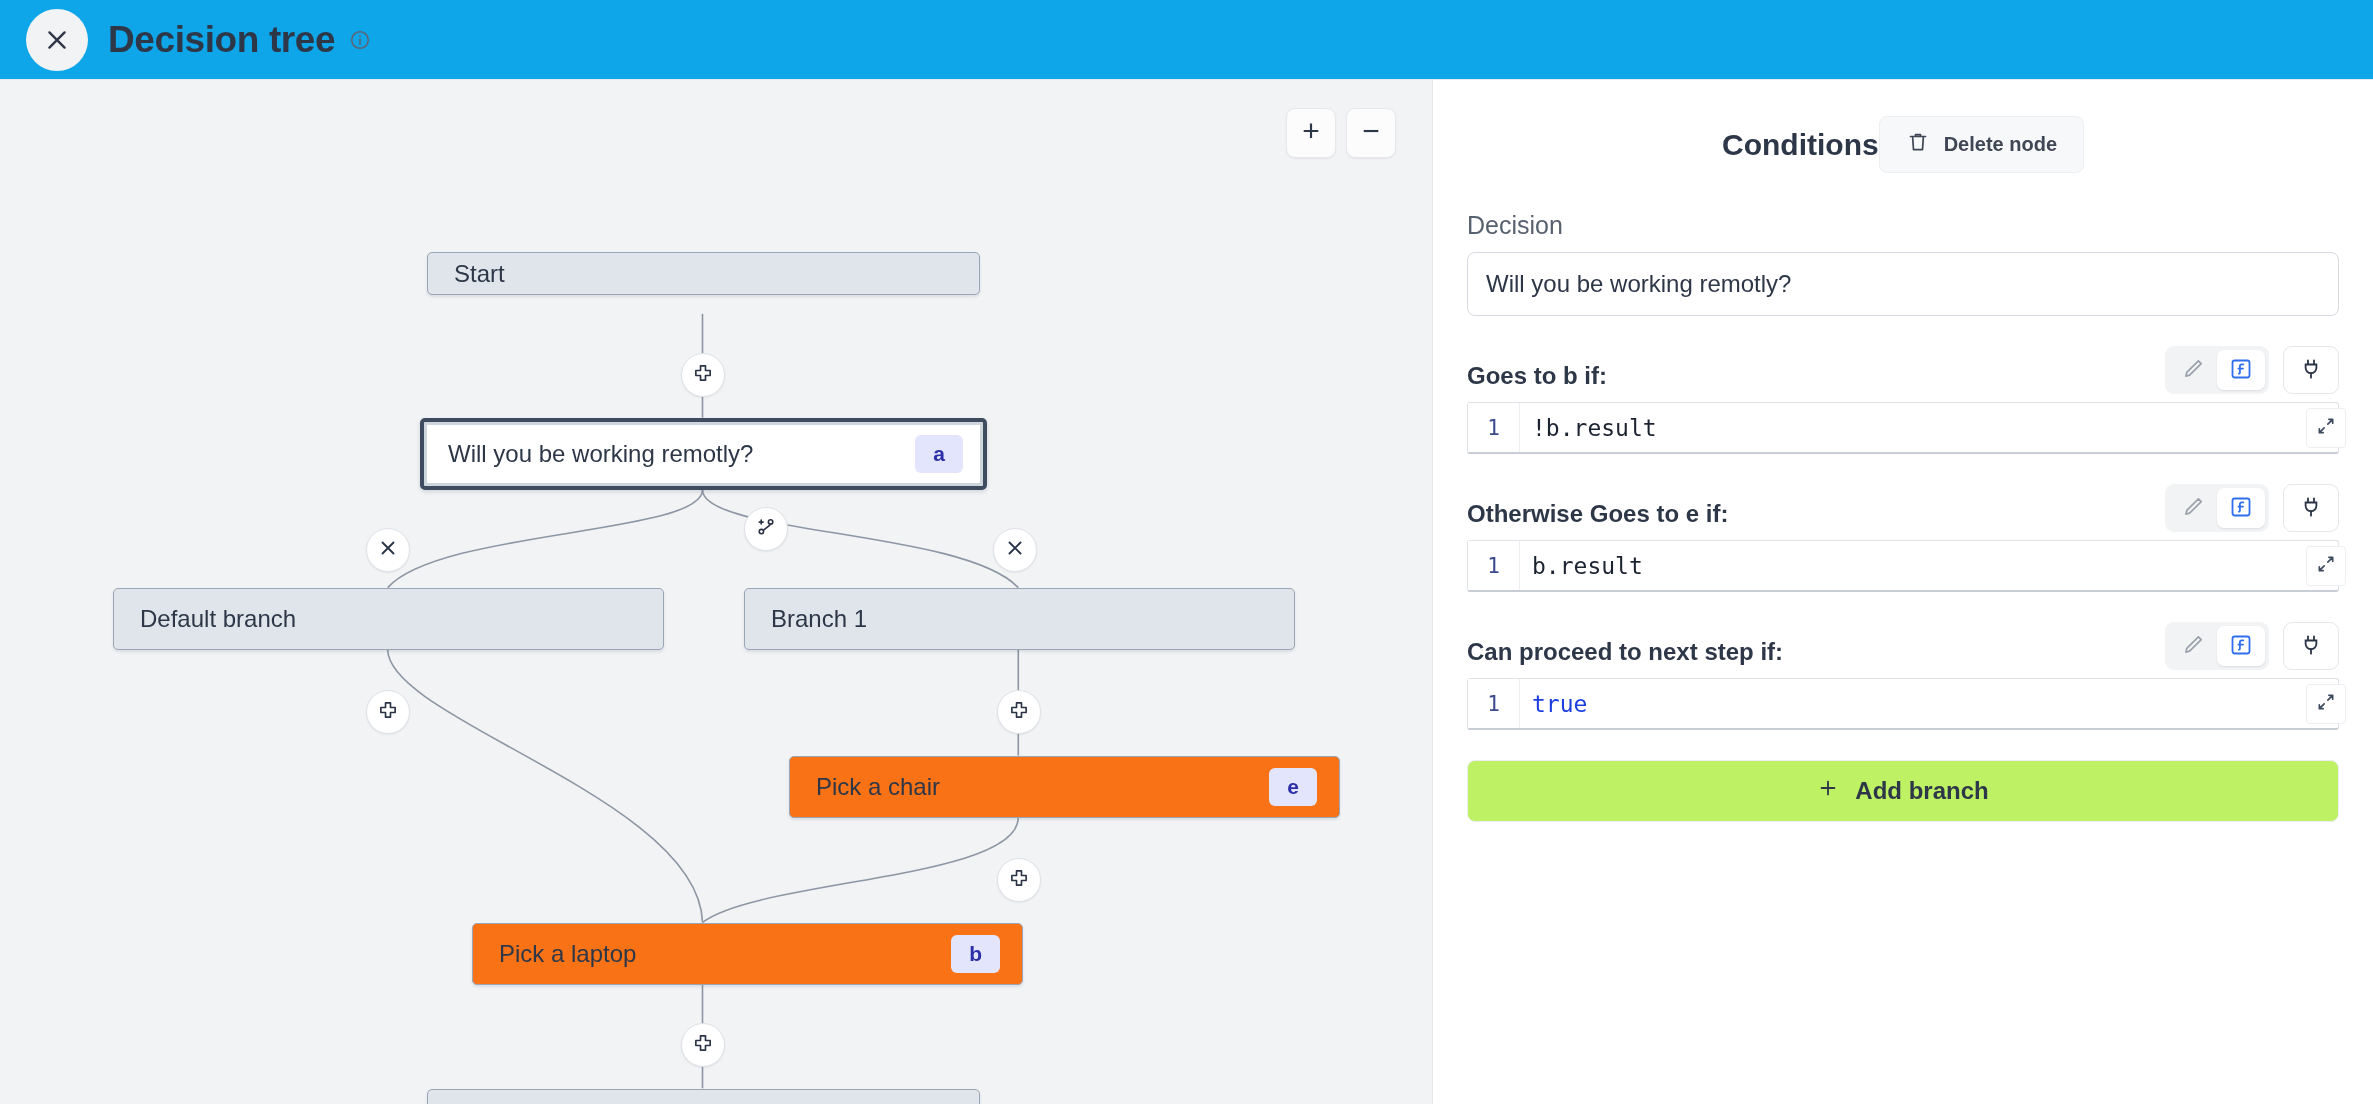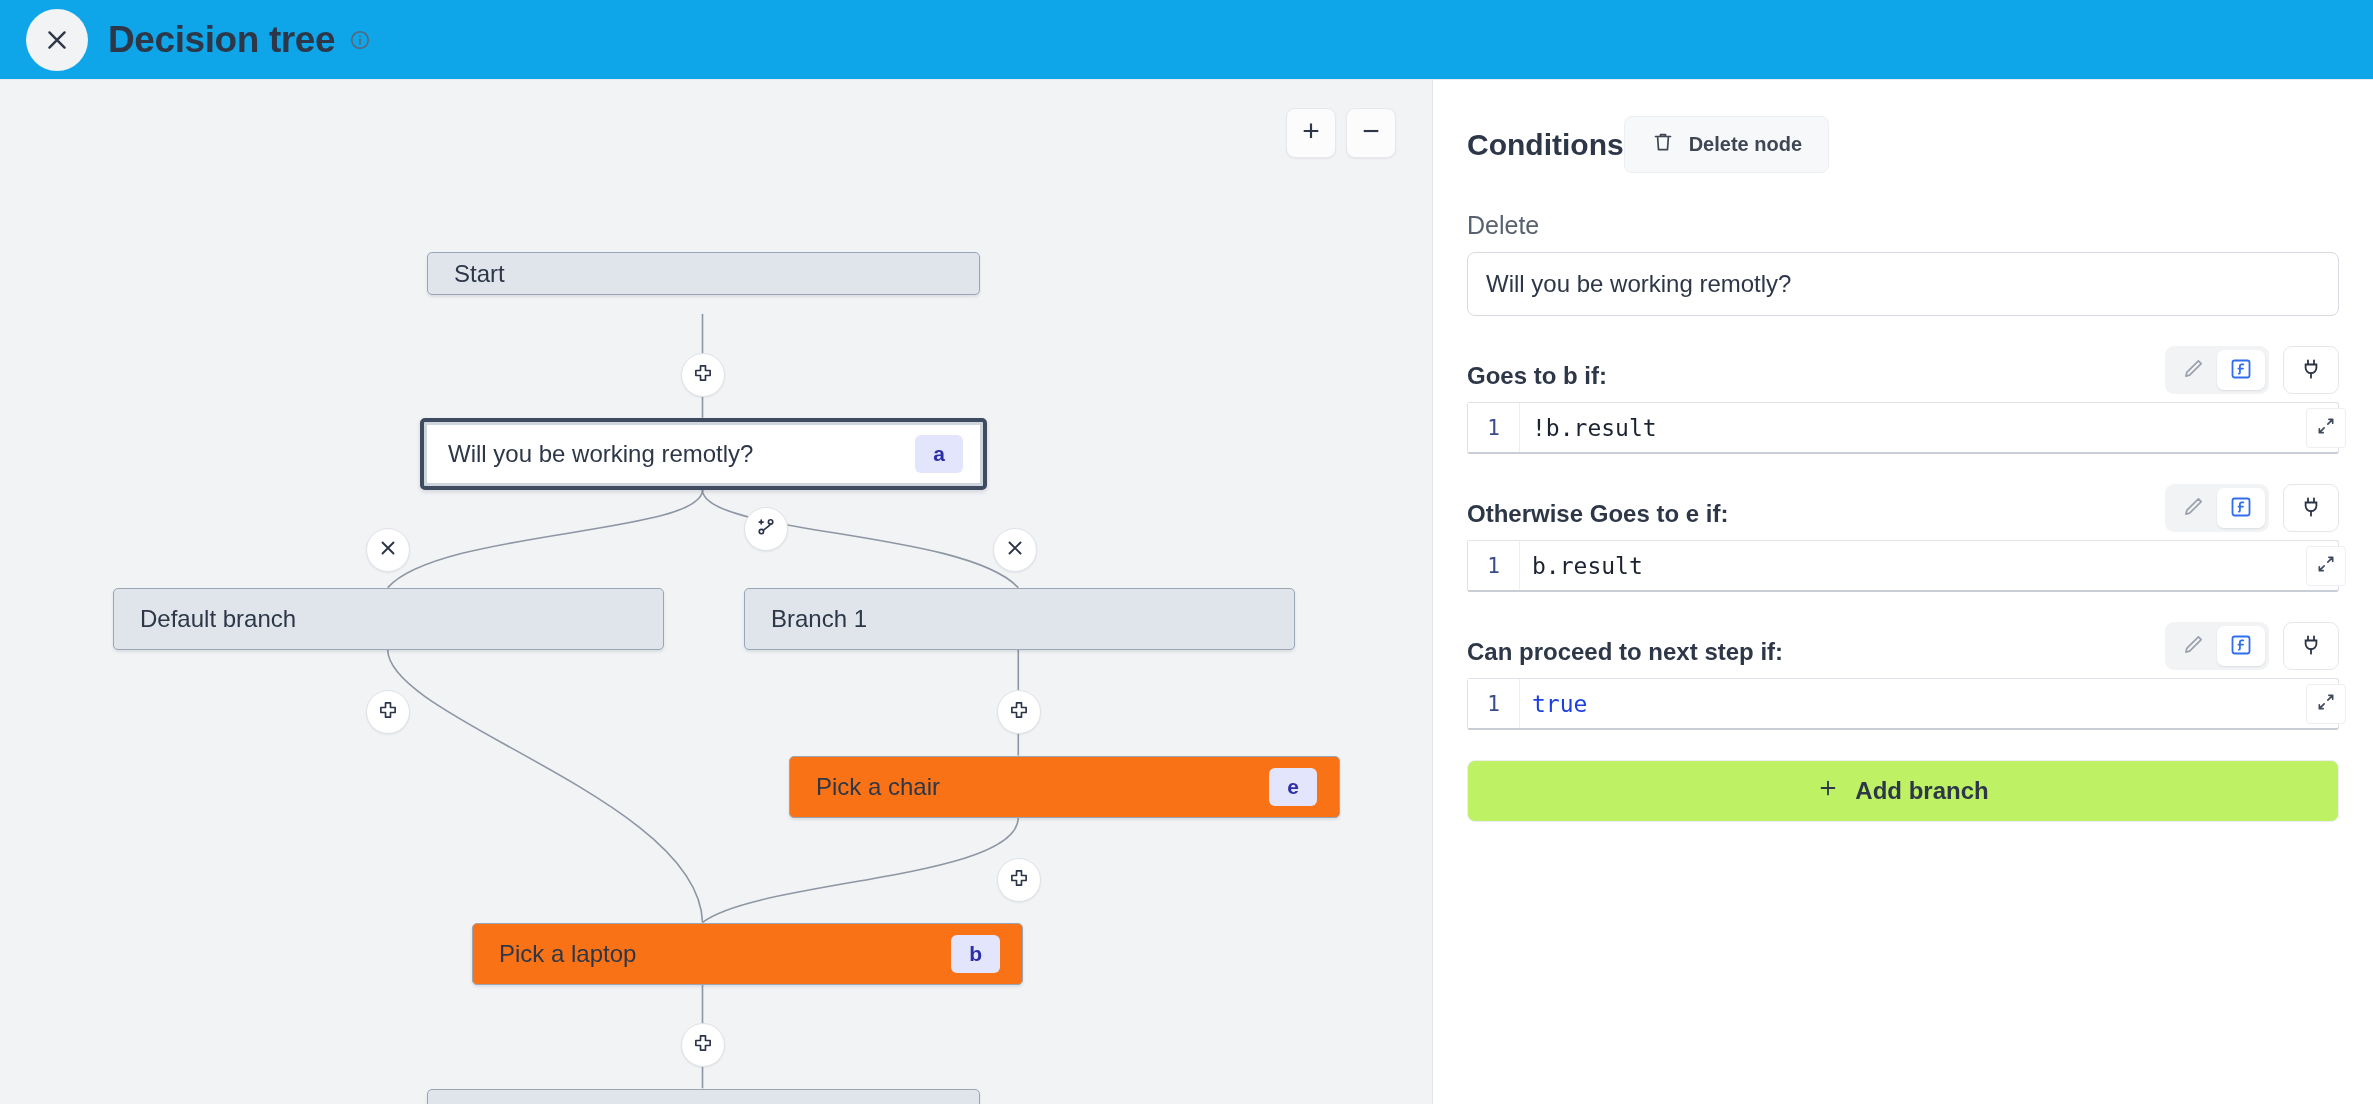--- a/index.html
+++ b/index.html
@@ -93,21 +93,21 @@
     box-shadow: 0 1px 2px rgba(20,25,40,.07);
   }
 
   
   .panel {
     flex: 1; background: #ffffff;
     padding: 36px 34px 0 34px;
     overflow: hidden;
   }
   .panel-head {
-    display: flex; align-items: center; justify-content: flex-start;
+    display: flex; align-items: center; justify-content: center;
     margin-bottom: 38px;
   }
   .panel-title { font-size: 30px; font-weight: bold; color: #2d3748; }
   .delete-btn {
     display: flex; align-items: center; gap: 14px;
     background: #f7f8f9; border: 1px solid #eceef1;
     border-radius: 8px; padding: 13px 26px;
     font-size: 20px; font-weight: bold; color: #3f4654;
     cursor: pointer;
   }
@@ -321,21 +321,21 @@
           <span>
             <svg width="24" height="24" viewBox="0 0 24 24" fill="none" stroke="#3f4654" stroke-width="1.7" stroke-linecap="round" stroke-linejoin="round">
               <path d="M4.5 6.5h15M9.5 6.5V4.6h5v1.9M6.6 6.5l.9 13.1h9l.9-13.1"></path>
             </svg>
           </span>
           <span>Delete node</span>
         </button>
       </div>
 
       <div>
-        <div class="field-label">Delete</div>
+        <div class="field-label">Decision</div>
         <input class="summary-input" value="Will you be working remotly?" style="">
       </div>
 
       <div id="conditions-host">
           <div class="cond-block">
             <div class="cond-head">
               <div class="cond-label">Goes to b if:</div>
               <div class="cond-tools">
                 <div class="seg">
                   <button class="seg-btn">

